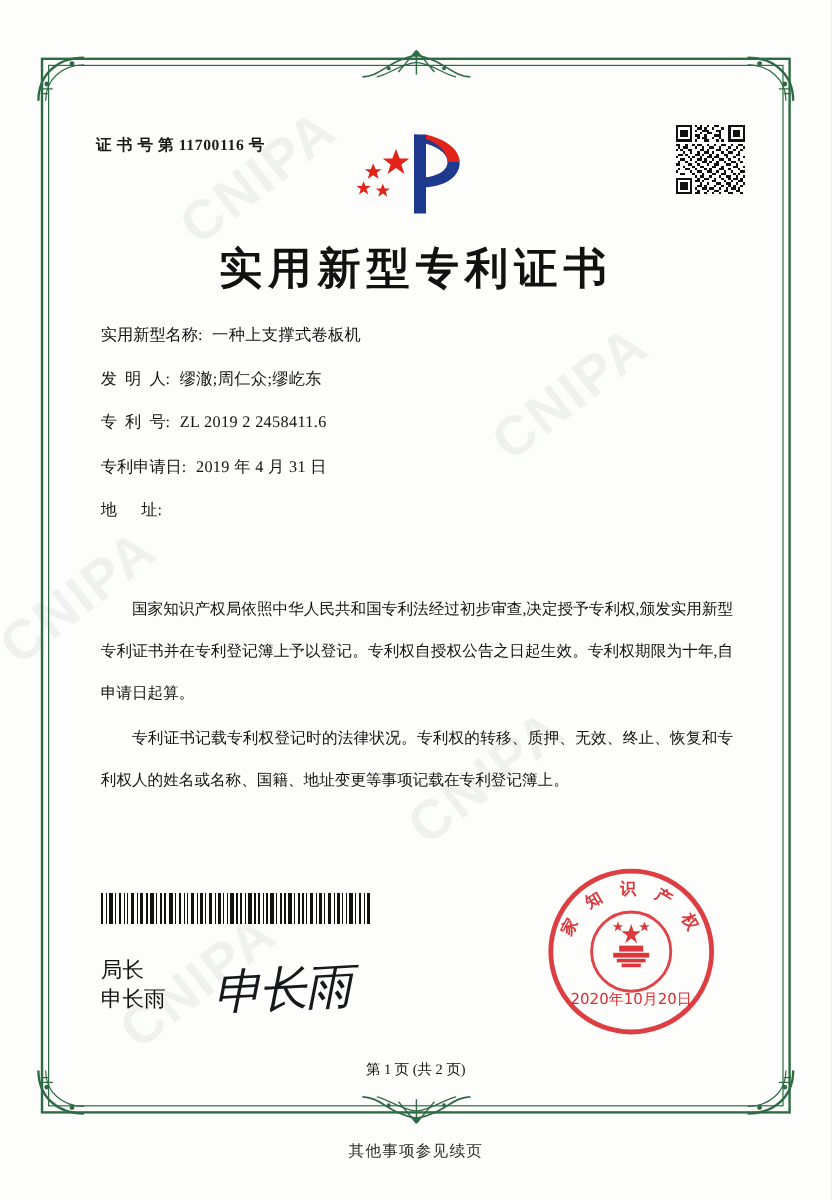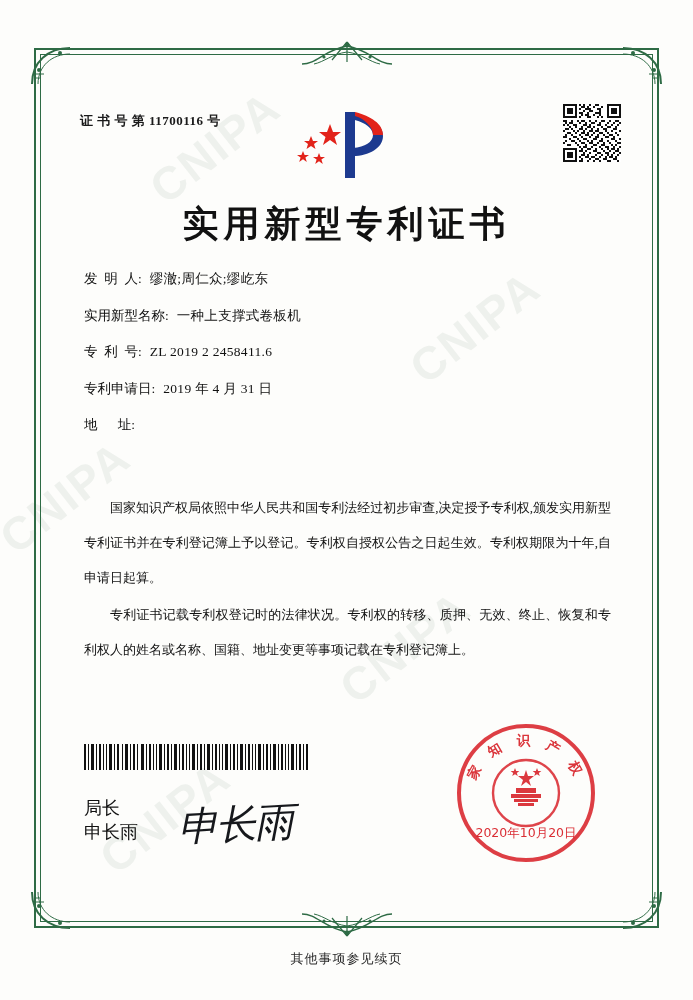--- a/index.html
+++ b/index.html
@@ -525,26 +525,26 @@
           <polygon points="16,43 17.6,47 22,47 18.4,49.6 19.8,54 16,51.3 12.2,54 13.6,49.6 10,47 14.4,47"></polygon>
           <polygon points="32,45 33.6,49 38,49 34.4,51.6 35.8,56 32,53.3 28.2,56 29.6,51.6 26,49 30.4,49"></polygon>
         </g>
       </svg>
     </div>
 
     <div class="doc-title">实用新型专利证书</div>
 
     <div class="fields">
       <div class="field-row">
+        <span class="field-label">实用新型名称:</span>
+        <span class="field-value">一种上支撑式卷板机</span>
+      </div>
+      <div class="field-row">
         <span class="field-label">发  明  人:</span>
         <span class="field-value">缪澈;周仁众;缪屹东</span>
-      </div>
-      <div class="field-row">
-        <span class="field-label">实用新型名称:</span>
-        <span class="field-value">一种上支撑式卷板机</span>
       </div>
       <div class="field-row">
         <span class="field-label">专  利  号:</span>
         <span class="field-value">ZL 2019 2 2458411.6</span>
       </div>
       <div class="field-row">
         <span class="field-label">专利申请日:</span>
         <span class="field-value">2019 年 4 月 31 日</span>
       </div>
       <div class="field-row">
@@ -649,17 +649,18 @@
           <rect x="63" y="68" width="20" height="5"></rect>
           <rect x="65" y="83" width="16" height="3"></rect>
         </g>
         <text font-family="'DejaVu Sans','Liberation Sans',sans-serif" font-size="13.5" font-weight="bold" fill="#d8232a" letter-spacing="5" opacity="0.92">
           <textPath href="#sealTopArc" startOffset="50%" text-anchor="middle">国 家 知 识 产 权 局</textPath>
         </text>
         <text x="73" y="117" text-anchor="middle" font-family="'DejaVu Sans','Liberation Sans',sans-serif" font-size="12.5" fill="#d8232a" opacity="0.95">2020年10月20日</text>
       </svg>
     </div>
 
+    <div class="page-num">第 1 页 (共 2 页)</div>
   </div>
 
   <div class="footer-note">其他事项参见续页</div>
 
 </div>
 
 </body></html>

